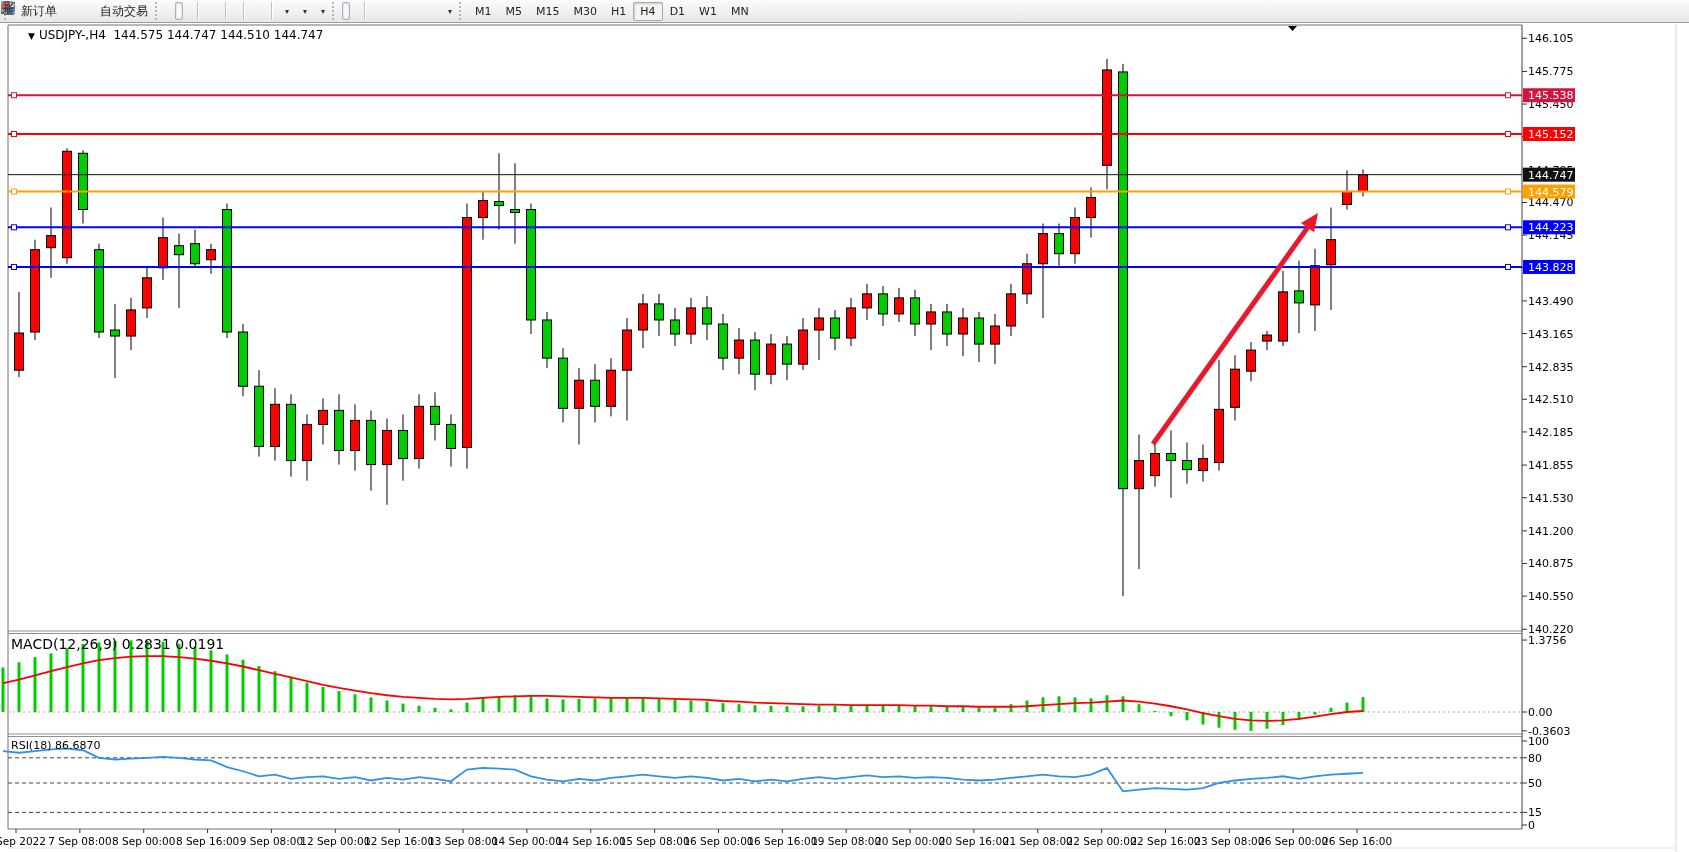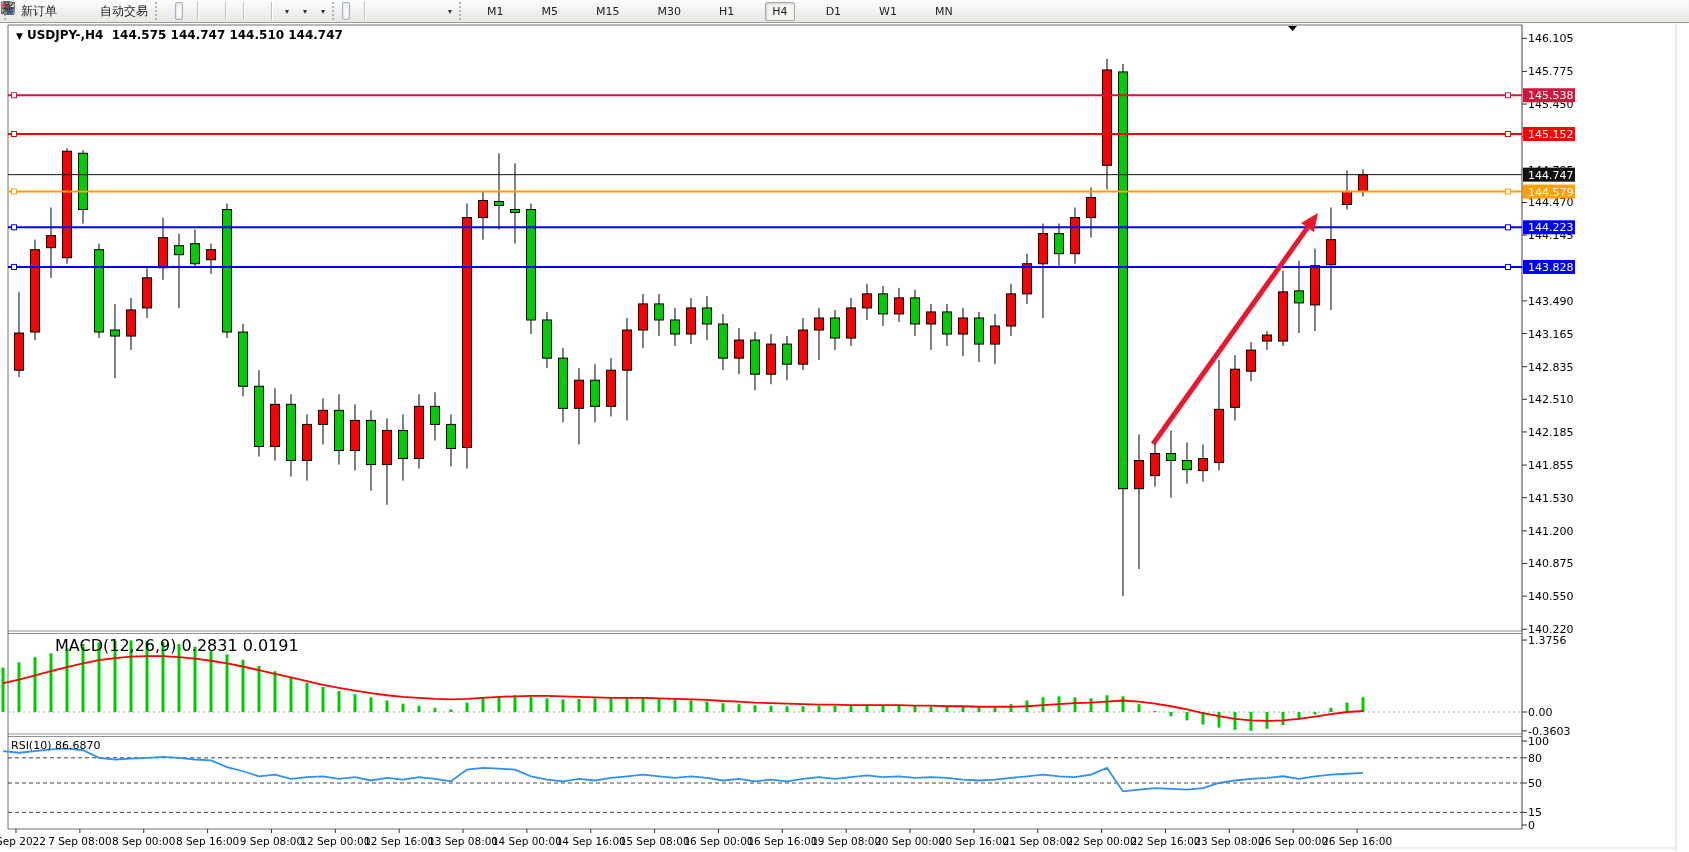--- a/index.html
+++ b/index.html
@@ -8,30 +8,30 @@
   
   #toolbar{position:absolute;left:0;top:0;width:1689px;height:23px;
     background:linear-gradient(#fcfcfc,#e9e7e4);border-bottom:1px solid #9a9a9a;
     display:flex;align-items:center;padding-left:2px;box-sizing:border-box;z-index:5;}
   .tbb{display:flex;align-items:center;gap:3px;padding:1px 3px;margin:0 1px;border:1px solid transparent;
     border-radius:2px;font-size:12px;color:#222;cursor:default;height:18px;box-sizing:border-box;}
   .tbb.active{background:#fdfdfd;border:1px solid #9fb4c8;box-shadow:inset 0 0 3px #c4c4c4;}
   .tbb .dd{font-size:8px;color:#333;margin-left:1px;}
   .tb-sep{width:0;height:18px;border-left:1px solid #c3c1bd;border-right:1px solid #fff;margin:0 3px;}
   .tb-grip{width:3px;height:18px;margin:0 4px 0 2px;border-left:2px dotted #b6b4b0;}
-  .tf{font-size:11px;padding:2px 6px;margin:12px;color:#222;border:1px solid transparent;border-radius:2px;}
+  .tf{font-size:11px;padding:2px 6px;margin:0;color:#222;border:1px solid transparent;border-radius:2px;}
   .tf.active{background:#f6f4f0;border:1px solid #a8a8a8;box-shadow:inset 1px 1px 2px #cfcfcf;}
   #tb-right{position:absolute;right:6px;top:0;height:23px;display:flex;align-items:center;gap:8px;}
   .badge{position:absolute;right:-5px;top:-4px;background:#e23c1e;color:#fff;font-size:9px;
     border-radius:7px;padding:0 4px;line-height:12px;border:1px solid #fff;}
   
   .ovl{position:absolute;font-size:12px;color:#000;z-index:3;white-space:pre;}
-  #chart-title{left:16px;top:28px;font-weight:bold;}
+  #chart-title{left:28px;top:28px;}
   #chart-title .tri{font-size:9px;margin-right:4px;}
-  #macd-label{left:11px;top:636px;font-size:16px;margin-left:44px;}
+  #macd-label{left:11px;top:636px;font-size:14px;}
   #rsi-label{left:11px;top:739px;font-size:11px;}
   svg{position:absolute;left:0;top:0;}
   svg text{font-family:"DejaVu Sans","Liberation Sans",sans-serif;}
 </style>
 </head>
 <body>
 <div id="stage">
 
   <div id="toolbar">
       <div class="tb-grip"></div>
@@ -700,15 +700,15 @@
       <line x1="1229.34" y1="829" x2="1229.34" y2="833" stroke="#333"></line>
       <text x="1229.34" y="845" font-size="10.5" fill="#000" text-anchor="middle">23 Sep 08:00</text>
       <line x1="1293.2" y1="829" x2="1293.2" y2="833" stroke="#333"></line>
       <text x="1293.2" y="845" font-size="10.5" fill="#000" text-anchor="middle">26 Sep 00:00</text>
       <line x1="1357.06" y1="829" x2="1357.06" y2="833" stroke="#333"></line>
       <text x="1357.06" y="845" font-size="10.5" fill="#000" text-anchor="middle">26 Sep 16:00</text>
     </svg>
 
   <div class="ovl" id="chart-title"><span class="tri">▼</span><span>USDJPY-,H4</span>&nbsp;&nbsp;<span>144.575 144.747 144.510 144.747</span></div>
   <div class="ovl" id="macd-label"><span>MACD(12,26,9)</span> <span>0.2831 0.0191</span></div>
-  <div class="ovl" id="rsi-label"><span>RSI(10)</span> <span>86.6870</span></div>
+  <div class="ovl" id="rsi-label"><span>RSI(18)</span> <span>86.6870</span></div>
 
 </div>
 
 </body></html>

